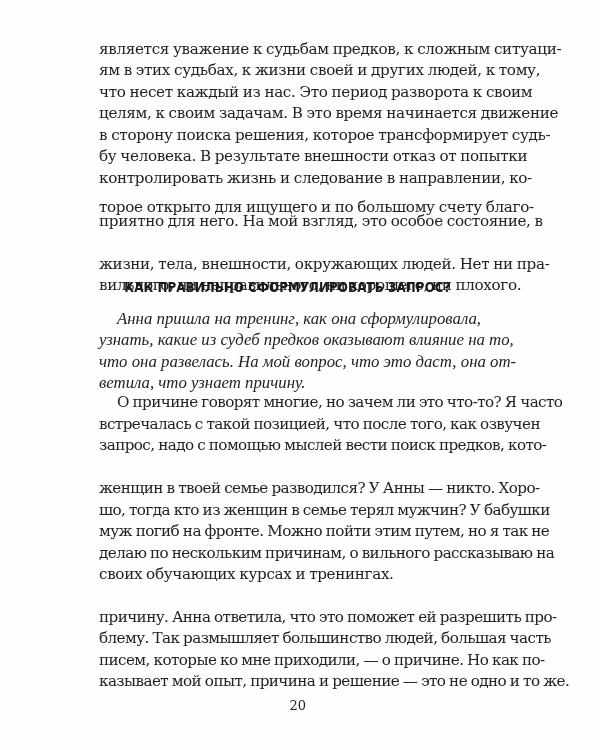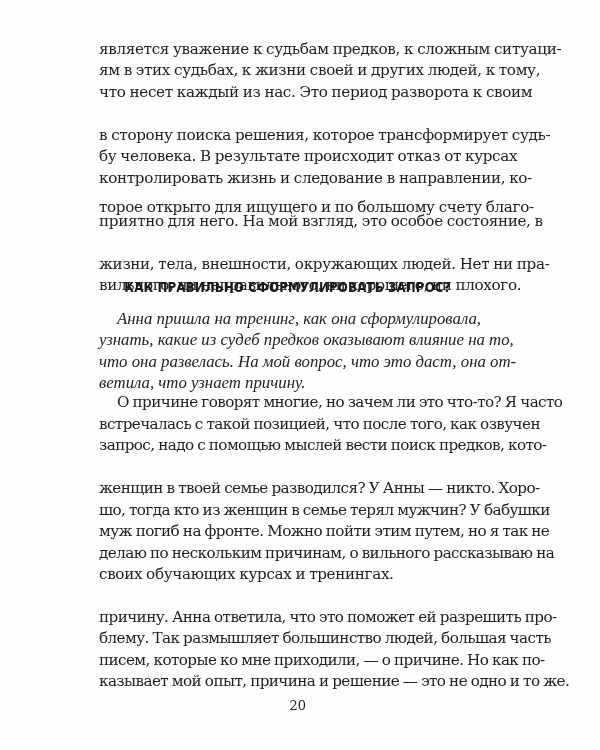--- a/index.html
+++ b/index.html
@@ -48,22 +48,23 @@
   }
 </style>
 </head>
 <body>
 
 <div class="page">
 
   <div class="line" style="top:39px">является уважение к судьбам предков, к сложным ситуаци-</div>
   <div class="line" style="top:60px">ям в этих судьбах, к жизни своей и других людей, к тому,</div>
   <div class="line" style="top:82px">что несет каждый из нас. Это период разворота к своим</div>
+  <div class="line" style="top:103px">целям, к своим задачам. В это время начинается движение</div>
   <div class="line" style="top:125px">в сторону поиска решения, которое трансформирует судь-</div>
-  <div class="line" style="top:146px">бу человека. В результате происходит отказ от курсах</div>
+  <div class="line" style="top:146px">бу человека. В результате внешности отказ от попытки</div>
   <div class="line" style="top:168px">контролировать жизнь и следование в направлении, ко-</div>
   <div class="line" style="top:197px">торое открыто для ищущего и по большому счету благо-</div>
   <div class="line" style="top:211px">приятно для него. На мой взгляд, это особое состояние, в</div>
   <div class="line" style="top:254px">жизни, тела, внешности, окружающих людей. Нет ни пра-</div>
   <div class="line last" style="top:275px">вильного, ни неправильного, ни хорошего, ни плохого.</div>
 
   <div class="heading">КАК ПРАВИЛЬНО СФОРМУЛИРОВАТЬ ЗАПРОС?</div>
 
   <div class="line it indent" style="top:308px">Анна пришла на тренинг, как она сформулировала,</div>
   <div class="line it" style="top:329px">узнать, какие из судеб предков оказывают влияние на то,</div>

